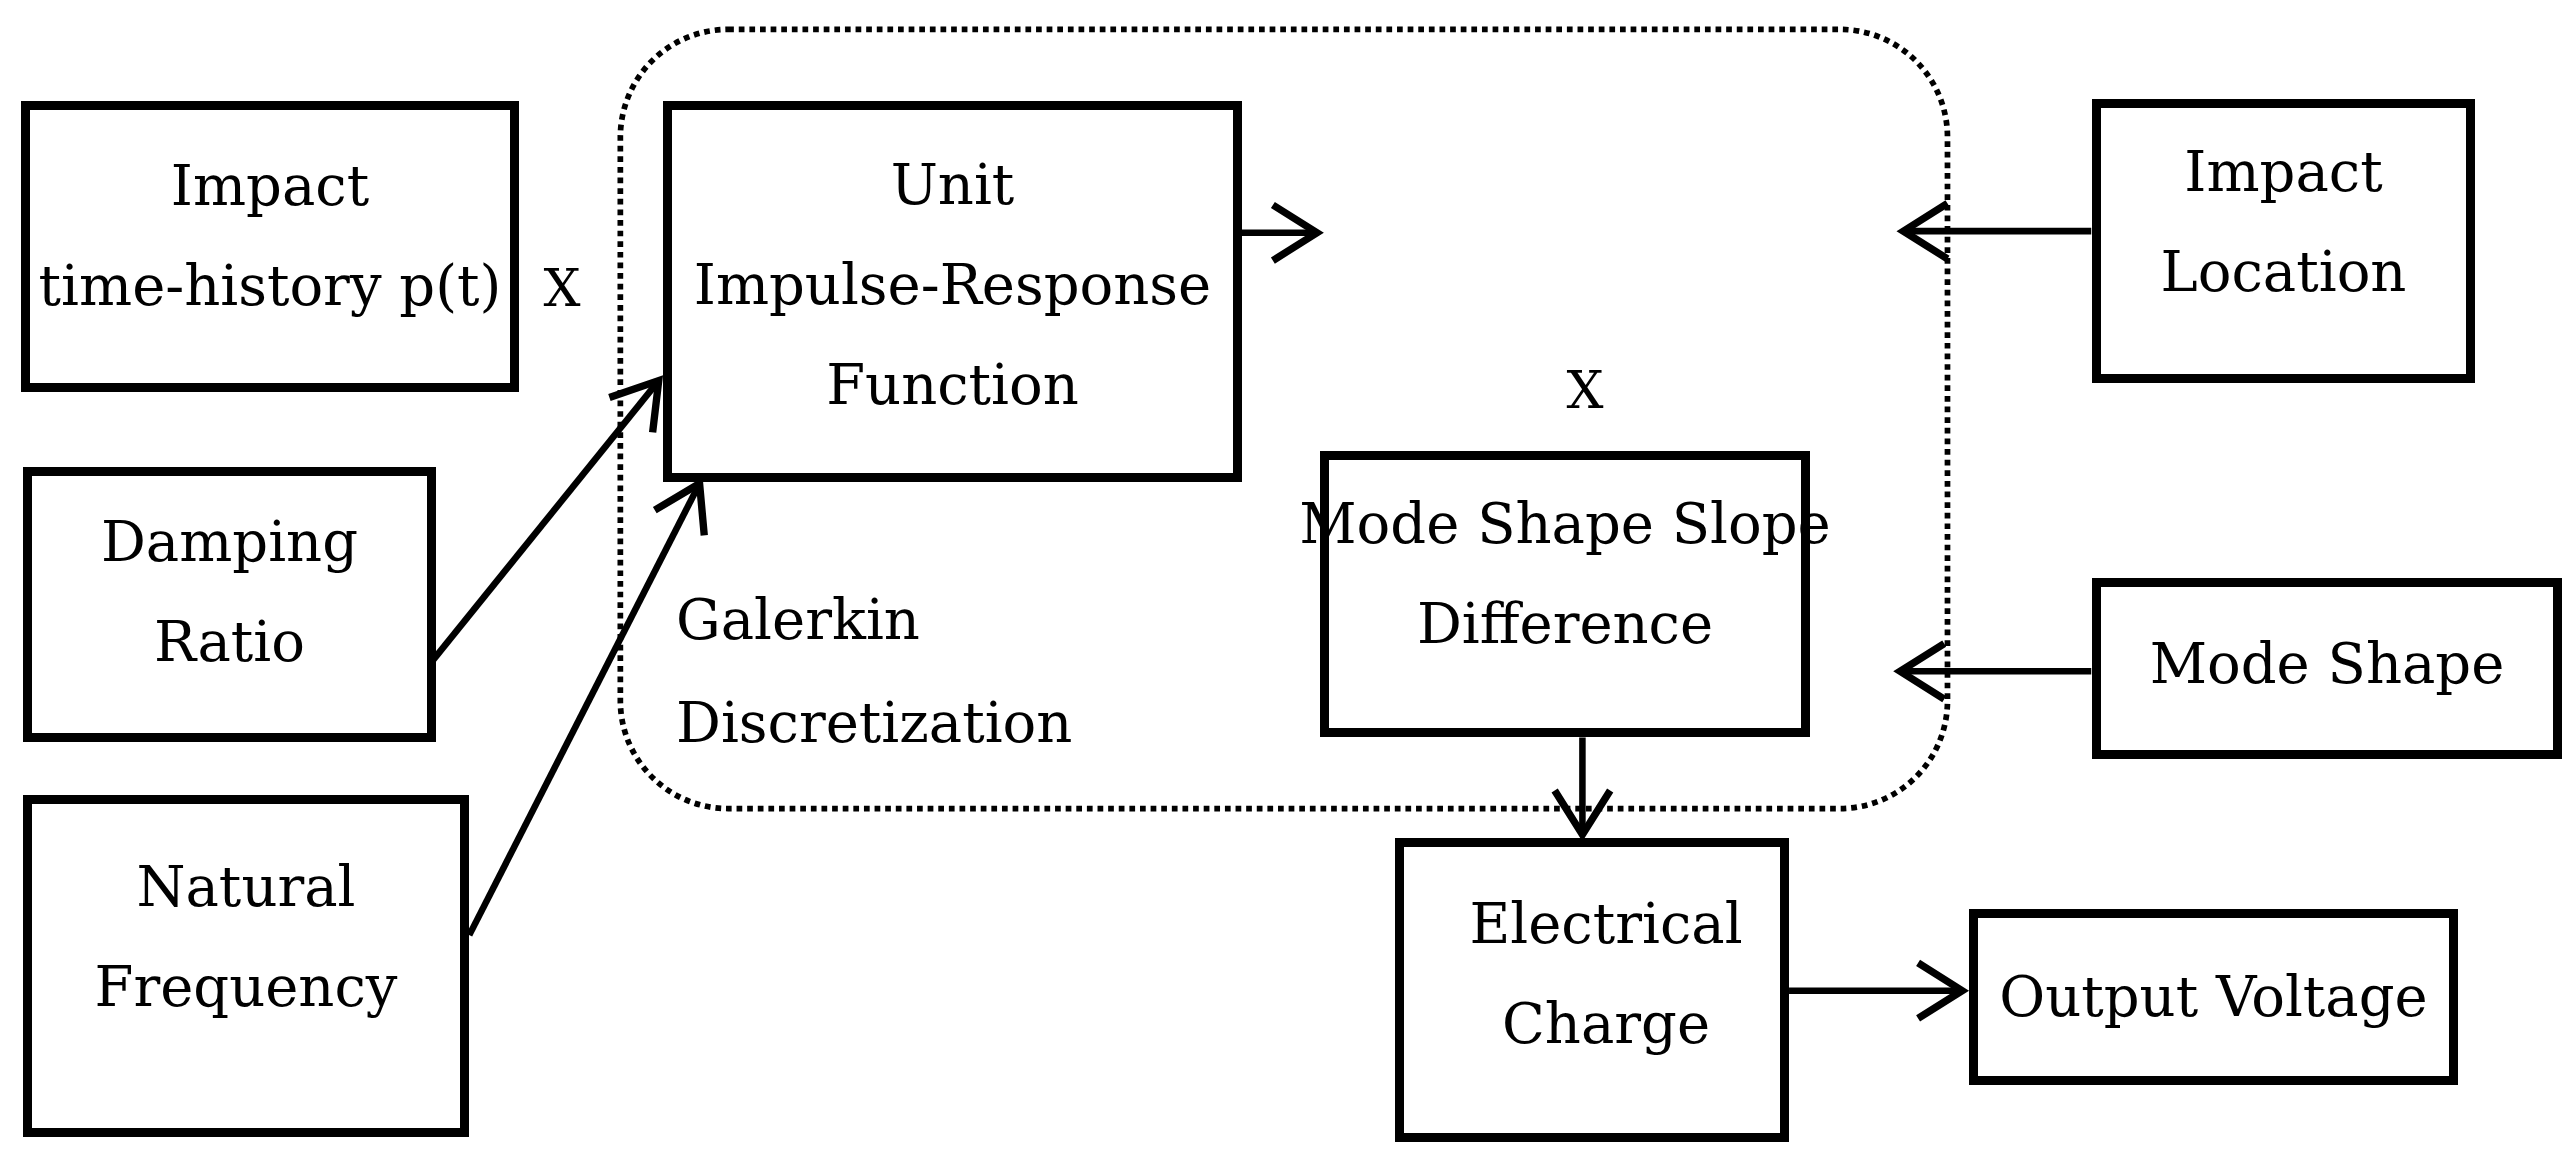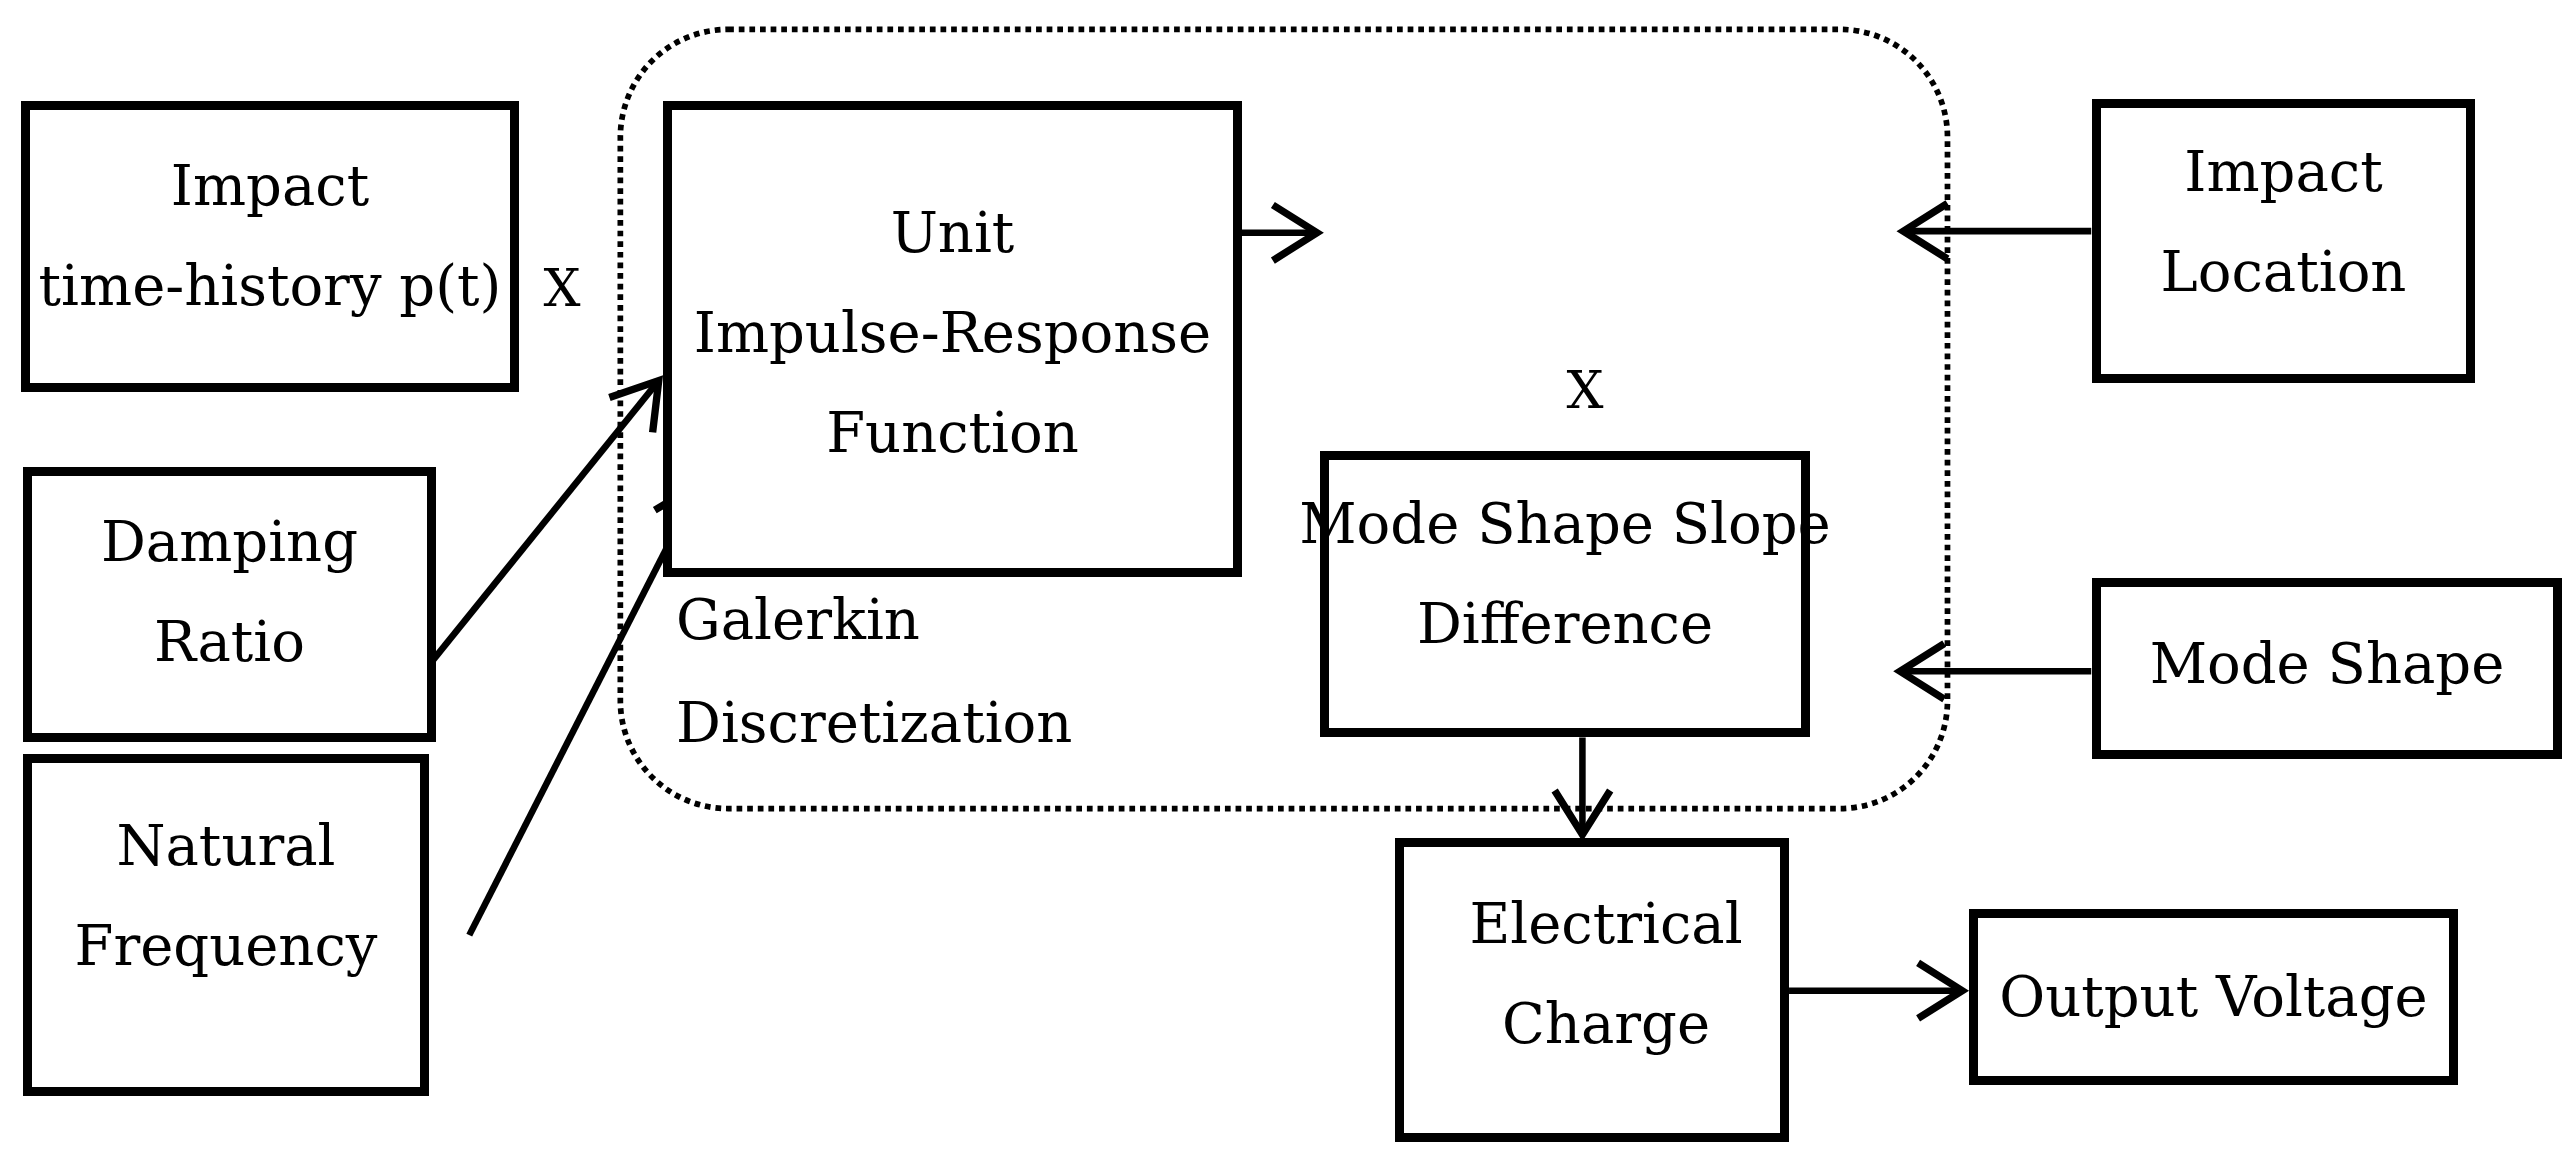--- a/index.html
+++ b/index.html
@@ -30,22 +30,22 @@
   }
   .node .line {
     display: block;
     font-size: 56px;
     line-height: 100px;
     white-space: nowrap;
   }
   
   .n0 { left: 21px;   top: 101px;  width: 498px; height: 291px; padding-bottom: 21px; }
   .n1 { left: 23px;   top: 467px;  width: 413px; height: 275px; padding-bottom: 24.5px; }
-  .n2 { left: 23px;   top: 754px;  width: 406px; height: 342px; padding-bottom: 59px; text-align: right; }
-  .n3 { left: 663px;  top: 101px;  width: 579px; height: 476px; padding-bottom: 13px; }
+  .n2 { left: 23px;   top: 795px;  width: 446px; height: 342px; padding-bottom: 59px; text-align: right; }
+  .n3 { left: 663px;  top: 101px;  width: 579px; height: 381px; padding-bottom: 13px; }
   .n4 { left: 1320px; top: 129px;  width: 578px; height: 183px; }
   .n5 { left: 1320px; top: 451px;  width: 490px; height: 286px; padding-bottom: 41px; }
   .n6 { left: 2092px; top: 99px;  width: 383px; height: 284px; padding-bottom: 38px; }
   .n7 { left: 2092px; top: 578px;  width: 470px; height: 181px; padding-bottom: 9.8px; }
   .n8 { left: 1395px; top: 838px; width: 394px; height: 304px; padding-bottom: 33px; padding-left: 28px; }
   .n9 { left: 1969px; top: 909px; width: 489px; height: 176px; }
 
   .xmark {
     position: absolute;
     transform: translate(-50%, -50%);

